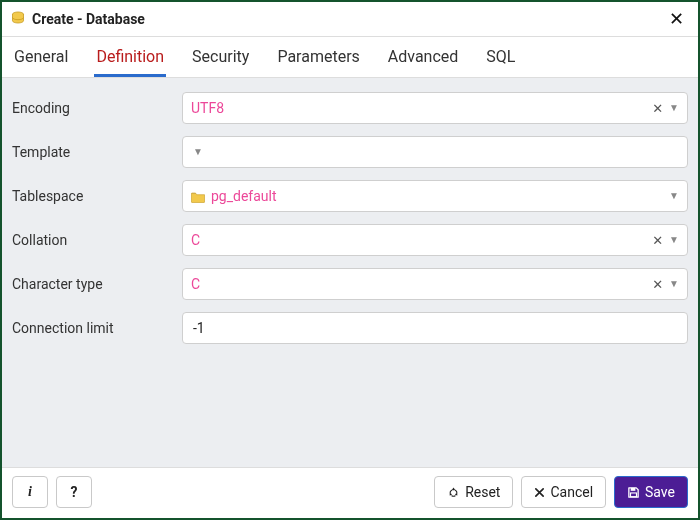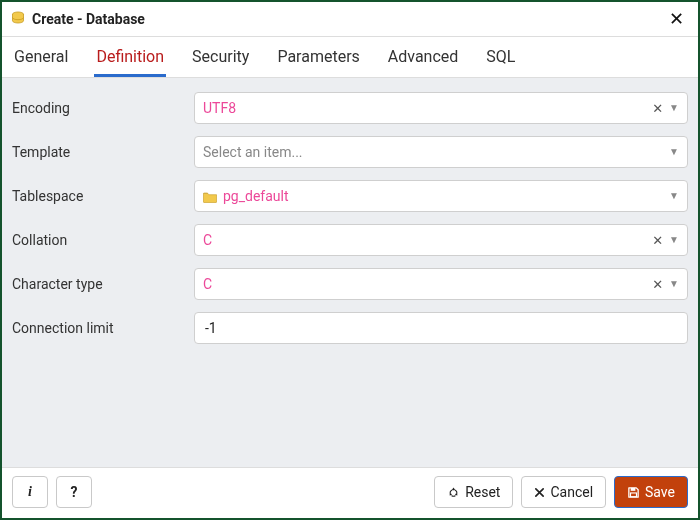--- a/index.html
+++ b/index.html
@@ -69,21 +69,20 @@
   .dlg-body {
     flex: 1;
     background: #eceef1;
     padding: 14px 10px 10px 10px;
     overflow: auto;
   }
   .form-row {
     display: flex;
     align-items: center;
     margin-bottom: 12px;
-    gap: 12px;
   }
   .form-label {
     width: 170px;
     font-size: 14px;
     color: #333;
     padding-right: 8px;
   }
   .form-control-wrap {
     flex: 1;
   }
@@ -164,21 +163,21 @@
     cursor: pointer;
     font-family: inherit;
   }
   .btn.icon-only {
     width: 36px;
     justify-content: center;
     padding: 0;
     font-weight: bold;
   }
   .btn.primary {
-    background: #c2410c;
+    background: #4c1d95;
     border-color: #2a6bcc;
     color: #fff;
   }
   .btn svg { display: block; }
 </style>
 </head>
 <body>
 
 <div class="dialog">
 
@@ -217,21 +216,20 @@
           </button>
           <span class="caret">▼</span>
         </div>
       </div>
     </div>
 
     <div class="form-row">
       <div class="form-label">Template</div>
       <div class="form-control-wrap">
         <div class="combo">
-          <span class="value placeholder">Select an item...</span>
           <span class="caret">▼</span>
         </div>
       </div>
     </div>
 
     <div class="form-row">
       <div class="form-label">Tablespace</div>
       <div class="form-control-wrap">
         <div class="combo">
           <span class="prefix-icon">

